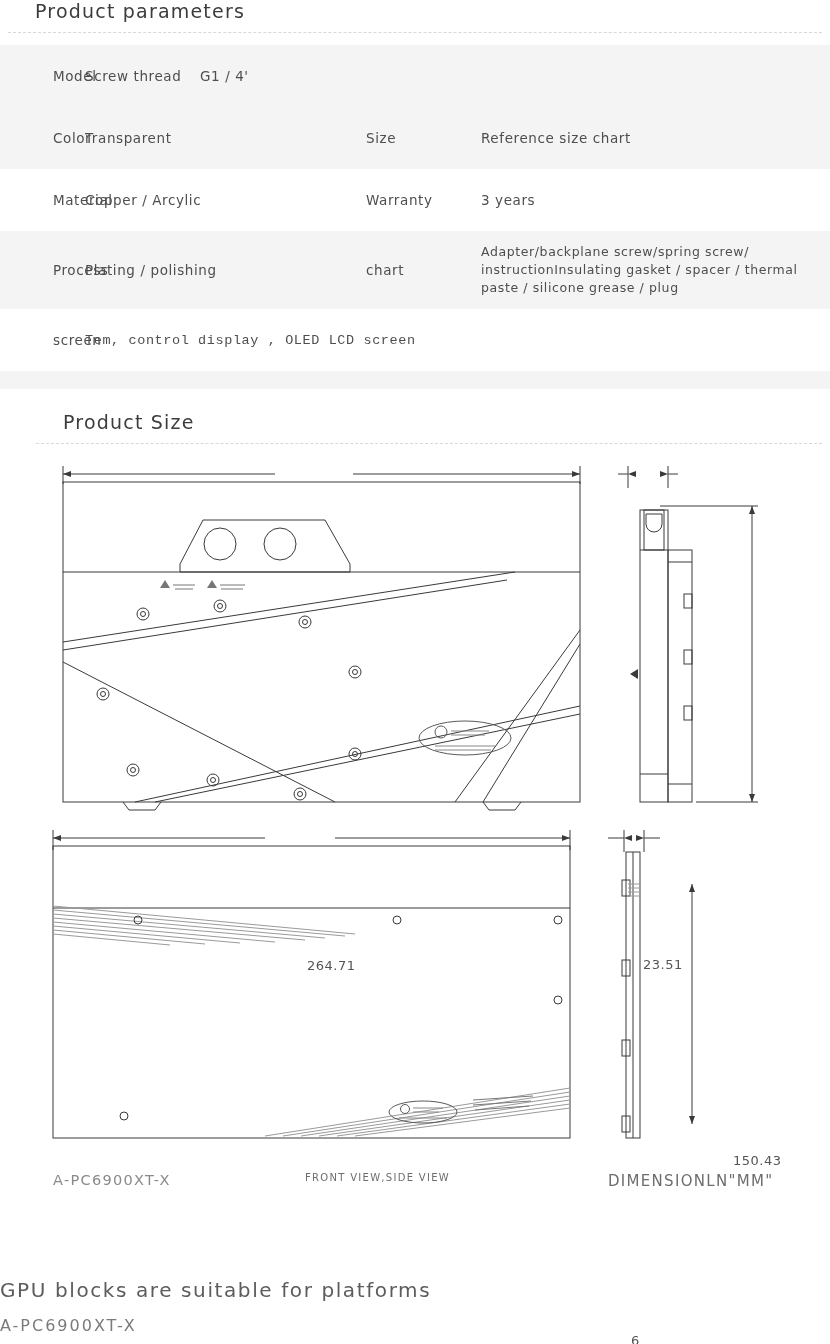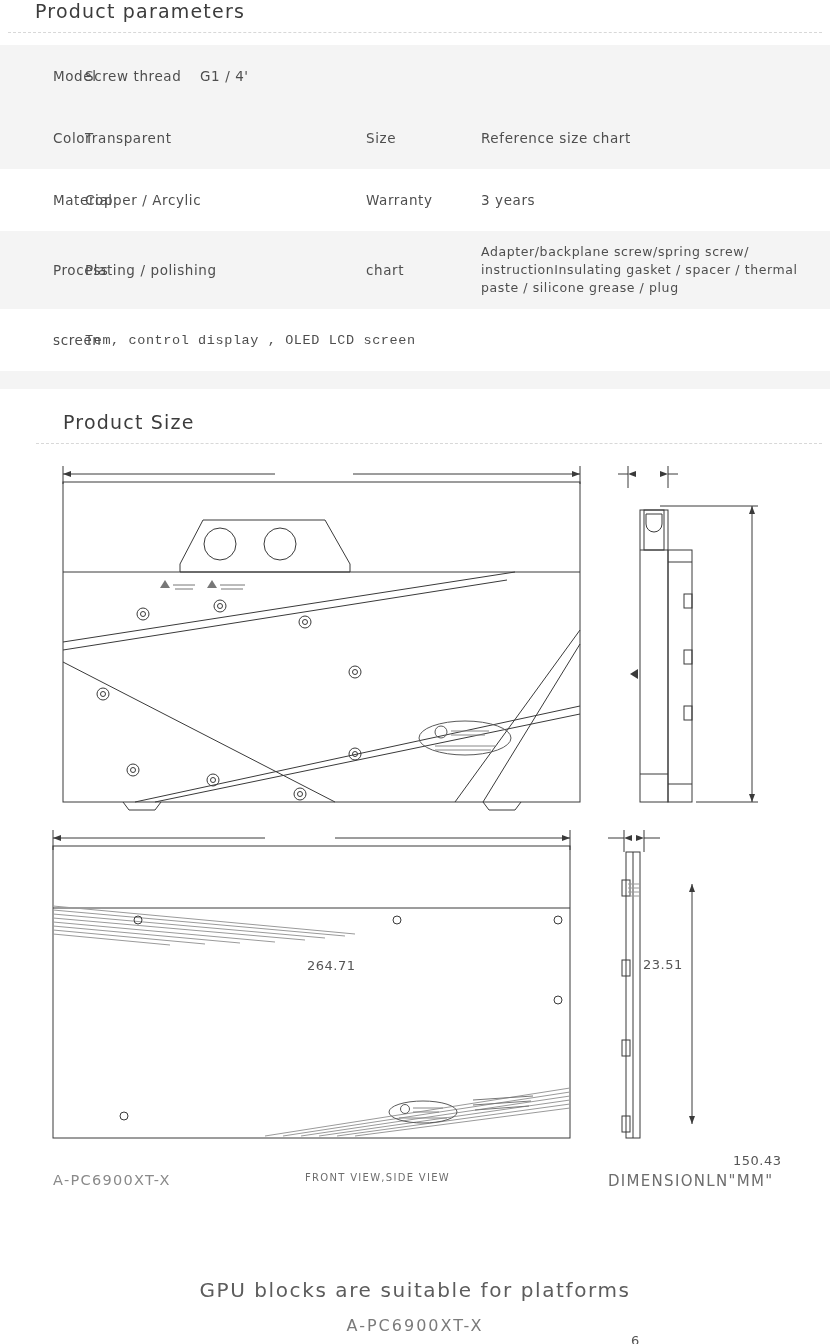--- a/index.html
+++ b/index.html
@@ -106,21 +106,20 @@
   .cap-model { left: 53px; }
   .cap-views { left: 305px; color: #6d6d6d; font-size: 10px; }
   .cap-dim   { left: 608px; color: #6d6d6d; font-size: 15px; }
 
   
   .footer {
     position: absolute;
     left: 0;
     top: 1278px;
     width: 830px;
-    text-align: center;
   }
   .footer-title {
     font-size: 20px;
     color: #5c5c5c;
     letter-spacing: 1.6px;
   }
   .footer-sub {
     margin-top: 14px;
     font-size: 16px;
     color: #7b7b7b;

